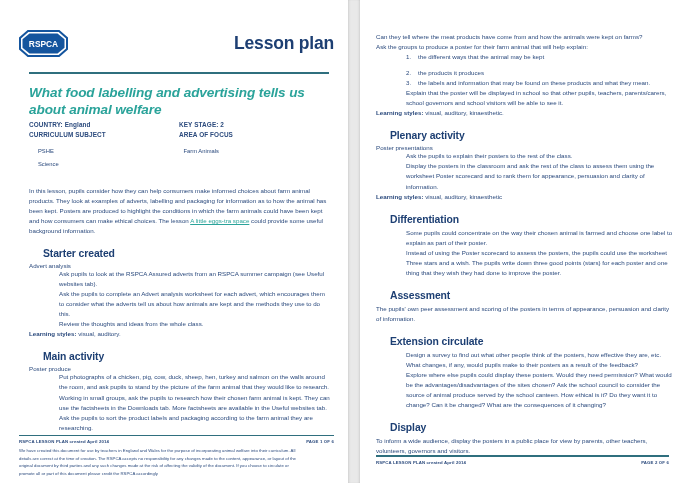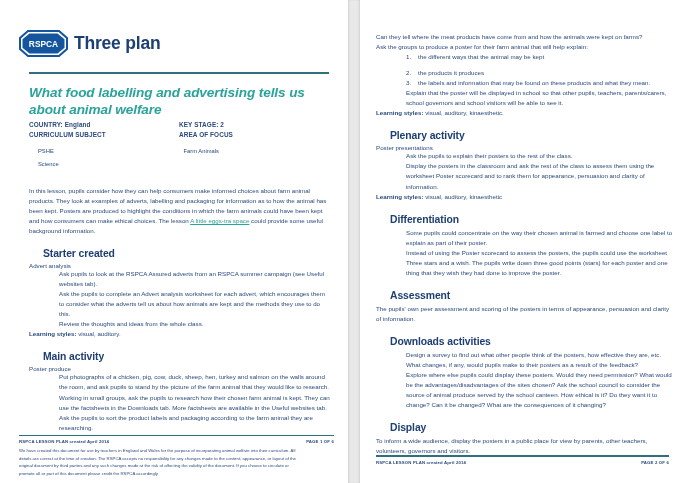--- a/index.html
+++ b/index.html
@@ -40,22 +40,23 @@
   }
   .page-right {
     width: 323px;
     padding: 10px 14px 6px 16px;
   }
 
   
   .doc-header {
     display: flex;
     align-items: center;
-    gap: 6px;
+    gap: 30px;
     height: 34px;
+    justify-content: space-between;
   }
   .logo {
     position: relative;
     width: 49px;
     height: 27px;
     flex: 0 0 auto;
   }
   .logo svg { display: block; }
   .doc-title {
     font-size: 17.5px;
@@ -219,21 +220,21 @@
   <div class="page page-left">
 
     <div class="doc-header">
       <div class="logo">
         <svg width="49" height="27" viewBox="0 0 49 27">
           <polygon points="9,1 40,1 48,8 48,19 40,26 9,26 1,19 1,8" fill="#ffffff" stroke="#14559e" stroke-width="2"></polygon>
           <polygon points="10.5,3.5 38.5,3.5 45.5,9.2 45.5,17.8 38.5,23.5 10.5,23.5 3.5,17.8 3.5,9.2" fill="#14559e"></polygon>
           <text x="24.5" y="16.8" font-family="'Liberation Sans', sans-serif" font-size="8.4" font-weight="bold" fill="#ffffff" text-anchor="middle">RSPCA</text>
         </svg>
       </div>
-      <div class="doc-title">Three plan</div>
+      <div class="doc-title">Lesson plan</div>
     </div>
 
     <div class="rule"></div>
 
     <div class="lesson-title">What food labelling and advertising tells us about animal welfare</div>
 
     <div class="meta">
       <div class="meta-row">
         <div class="meta-col meta-label">COUNTRY: England</div>
         <div class="meta-col meta-label">KEY STAGE: 2</div>
@@ -345,21 +346,21 @@
         <p>Instead of using the Poster scorecard to assess the posters, the pupils could use the worksheet Three stars and a wish. The pupils write down three good points (stars) for each poster and one thing that they wish they had done to improve the poster.</p>
       </div>
     </div>
 
     <div class="section section-right">
       <h2 class="section-head">Assessment</h2>
       <div class="plain">The pupils' own peer assessment and scoring of the posters in terms of appearance, persuasion and clarity of information.</div>
     </div>
 
     <div class="section section-right">
-      <h2 class="section-head">Downloads activities</h2>
+      <h2 class="section-head">Extension circulate</h2>
       <div class="block">
         <p>Design a survey to find out what other people think of the posters, how effective they are, etc. What changes, if any, would pupils make to their posters as a result of the feedback?</p>
         <p>Explore where else pupils could display these posters. Would they need permission? What would be the advantages/disadvantages of the sites chosen?  Ask the school council to consider the source of animal produce served by the school canteen. How ethical is it? Do they want it to change? Can it be changed? What are the consequences of it changing?</p>
       </div>
     </div>
 
     <div class="section section-right">
       <h2 class="section-head">Display</h2>
       <div class="plain">To inform a wide audience, display the posters in a public place for view by parents, other teachers, volunteers, governors and visitors.</div>
     </div>

